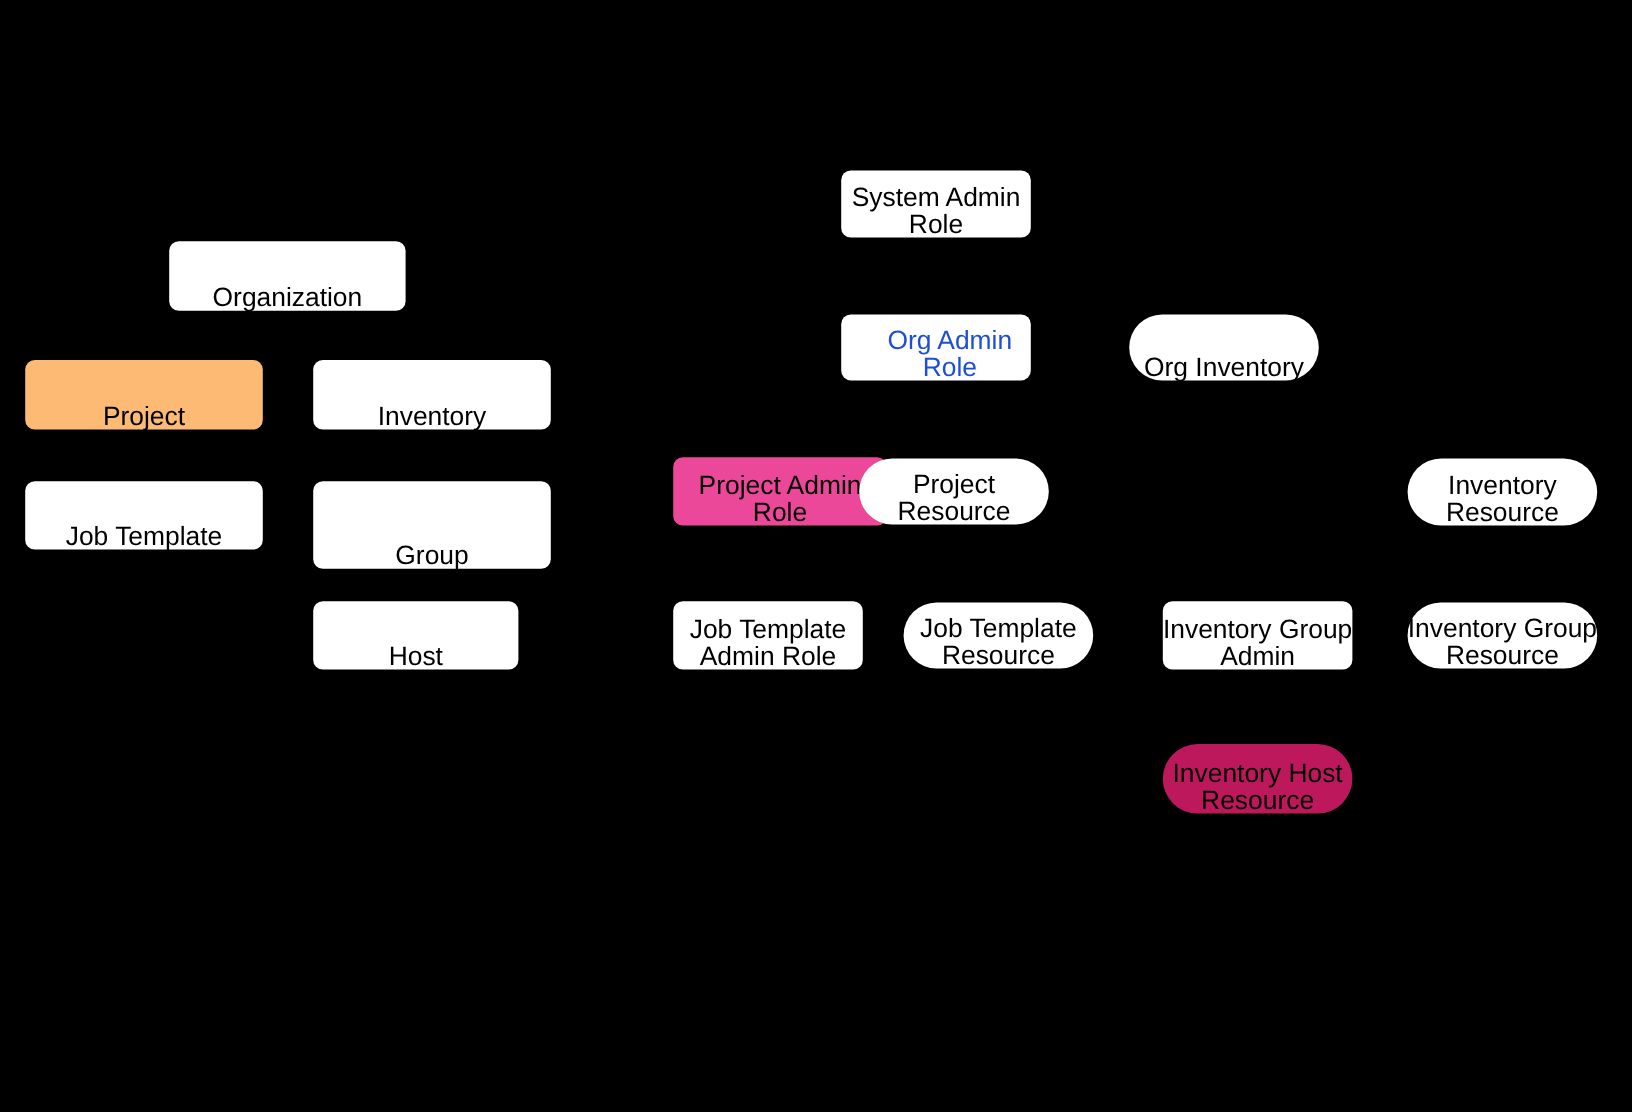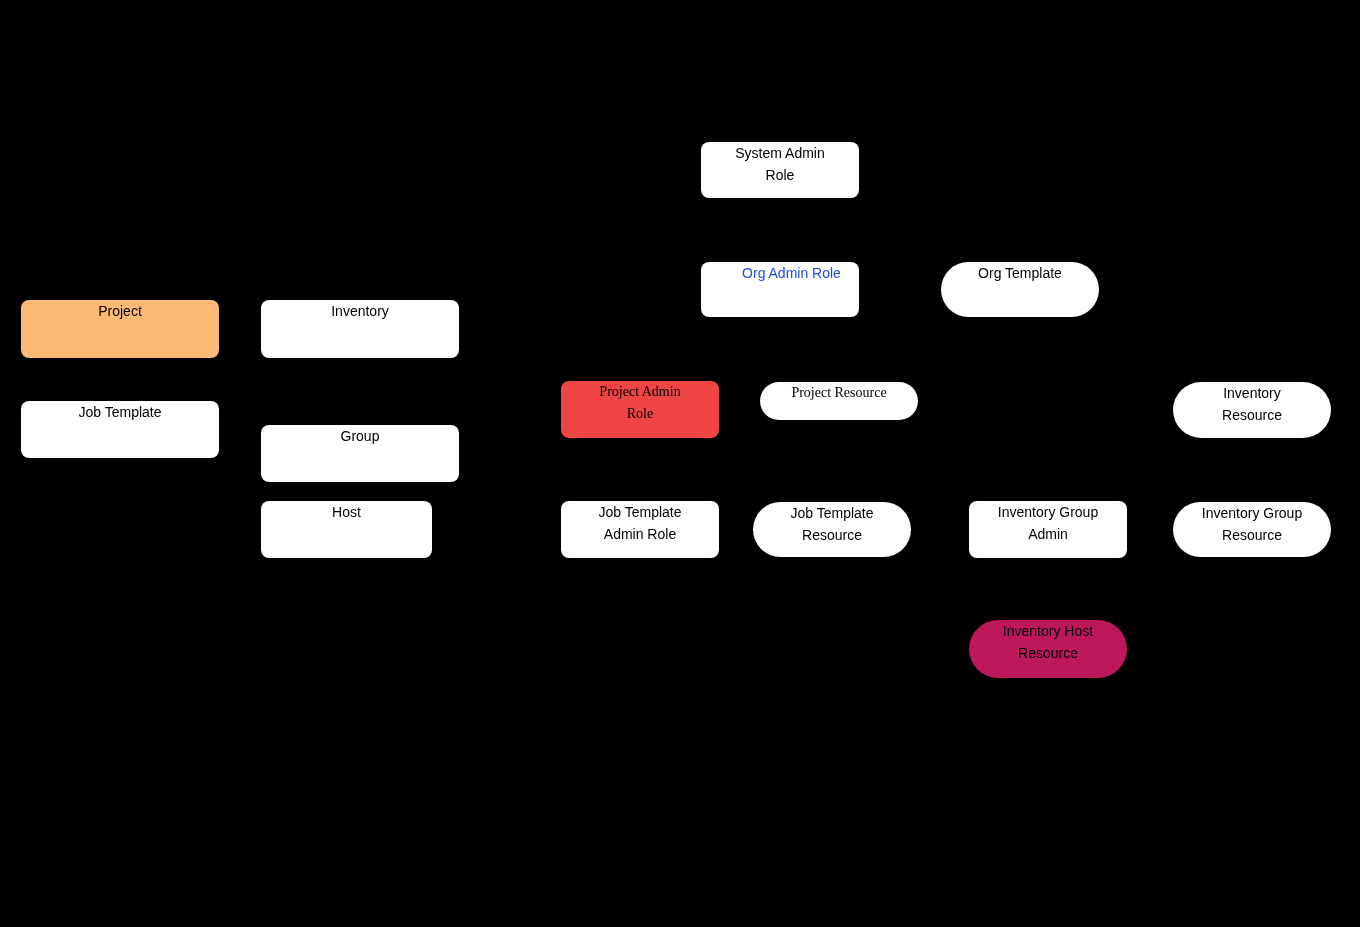--- a/index.html
+++ b/index.html
@@ -16,51 +16,52 @@
   }
   .diagram-canvas {
     position: absolute;
     inset: 0;
   }
   .node {
     position: absolute;
     background: #ffffff;
     color: #000000;
     display: flex;
-    align-items: flex-start;
+    align-items: flex-end;
     justify-content: center;
     text-align: center;
-    font-size: 14px;
+    font-size: 22px;
     line-height: 22px;
     white-space: pre-line;
     box-sizing: border-box;
   }
   .node.rect {
     border-radius: 8px;
   }
   .node.pill {
     border-radius: 999px;
   }
 </style>
 </head>
 <body style="background: rgb(0, 0, 0);">
 
 <div class="diagram-canvas">
+    <div class="node rect" style="left: 141px; top: 201px; width: 197px; height: 58px; background: rgb(255, 255, 255); color: rgb(0, 0, 0);"><span>Organization</span></div>
     <div class="node rect" style="left: 21px; top: 300px; width: 198px; height: 58px; background: #fdba74; color: rgb(0, 0, 0);"><span>Project</span></div>
     <div class="node rect" style="left: 261px; top: 300px; width: 198px; height: 58px; background: rgb(255, 255, 255); color: rgb(0, 0, 0);"><span>Inventory</span></div>
     <div class="node rect" style="left: 21px; top: 401px; width: 198px; height: 57px; background: rgb(255, 255, 255); color: rgb(0, 0, 0);"><span>Job Template</span></div>
-    <div class="node rect" style="left: 261px; top: 401px; width: 198px; height: 57px; background: rgb(255, 255, 255); color: rgb(0, 0, 0); margin-top: 24px;"><span>Group</span></div>
+    <div class="node rect" style="left: 261px; top: 401px; width: 198px; height: 73px; background: rgb(255, 255, 255); color: rgb(0, 0, 0);"><span>Group</span></div>
     <div class="node rect" style="left: 261px; top: 501px; width: 171px; height: 57px; background: rgb(255, 255, 255); color: rgb(0, 0, 0);"><span>Host</span></div>
     <div class="node rect" style="left: 701px; top: 142px; width: 158px; height: 56px; background: rgb(255, 255, 255); color: rgb(0, 0, 0);"><span>System Admin
 Role</span></div>
     <div class="node rect" style="left: 701px; top: 262px; width: 158px; height: 55px; background: rgb(255, 255, 255); color: #1d4ed8; padding-left: 23px;"><span>Org Admin Role</span></div>
-    <div class="node pill" style="left: 941px; top: 262px; width: 158px; height: 55px; background: rgb(255, 255, 255); color: rgb(0, 0, 0);"><span>Org Template</span></div>
-    <div class="node rect" style="left: 561px; top: 381px; width: 158px; height: 57px; background: #ef4444; color: rgb(0, 0, 0); font-family: Liberation Serif, serif;"><span>Project Admin
+    <div class="node pill" style="left: 941px; top: 262px; width: 158px; height: 55px; background: rgb(255, 255, 255); color: rgb(0, 0, 0);"><span>Org Inventory</span></div>
+    <div class="node rect" style="left: 561px; top: 381px; width: 178px; height: 57px; background: #ec4899; color: rgb(0, 0, 0);"><span>Project Admin
 Role</span></div>
-    <div class="node pill" style="left: 760px; top: 382px; width: 158px; height: 38px; background: rgb(255, 255, 255); color: rgb(0, 0, 0); font-family: Liberation Serif, serif;"><span>Project Resource</span></div>
+    <div class="node pill" style="left: 716px; top: 382px; width: 158px; height: 55px; background: rgb(255, 255, 255); color: rgb(0, 0, 0);"><span>Project Resource</span></div>
     <div class="node pill" style="left: 1173px; top: 382px; width: 158px; height: 56px; background: rgb(255, 255, 255); color: rgb(0, 0, 0);"><span>Inventory
 Resource</span></div>
     <div class="node rect" style="left: 561px; top: 501px; width: 158px; height: 57px; background: rgb(255, 255, 255); color: rgb(0, 0, 0);"><span>Job Template
 Admin Role</span></div>
     <div class="node pill" style="left: 753px; top: 502px; width: 158px; height: 55px; background: rgb(255, 255, 255); color: rgb(0, 0, 0);"><span>Job Template
 Resource</span></div>
     <div class="node rect" style="left: 969px; top: 501px; width: 158px; height: 57px; background: rgb(255, 255, 255); color: rgb(0, 0, 0);"><span>Inventory Group
 Admin</span></div>
     <div class="node pill" style="left: 1173px; top: 502px; width: 158px; height: 55px; background: rgb(255, 255, 255); color: rgb(0, 0, 0);"><span>Inventory Group
 Resource</span></div>

